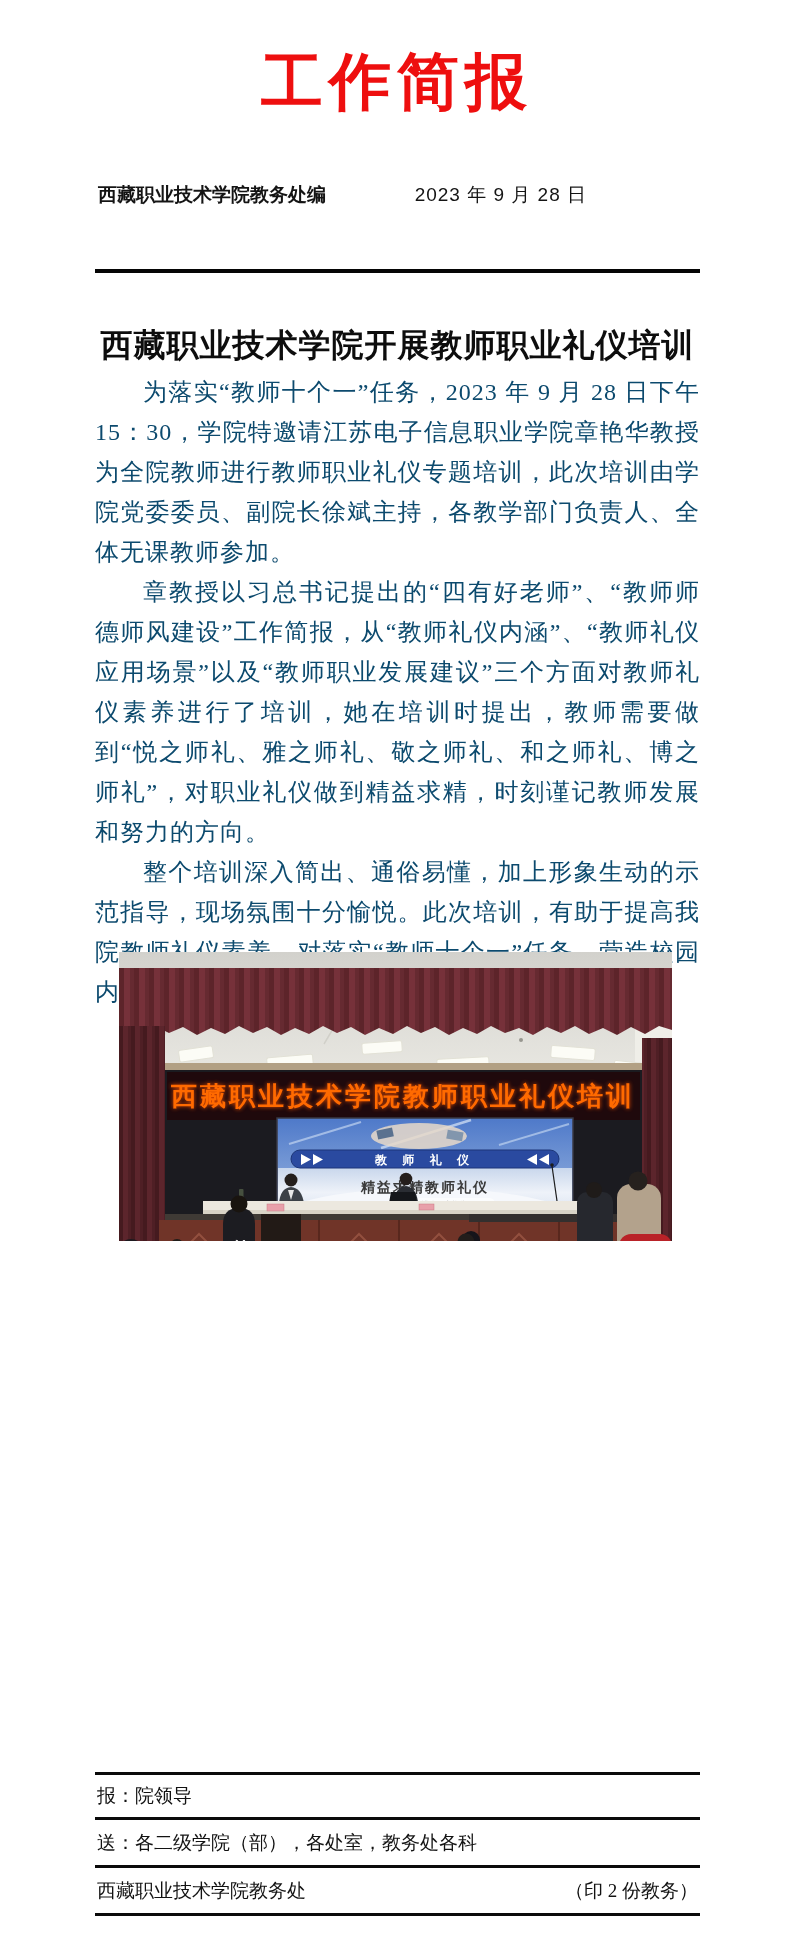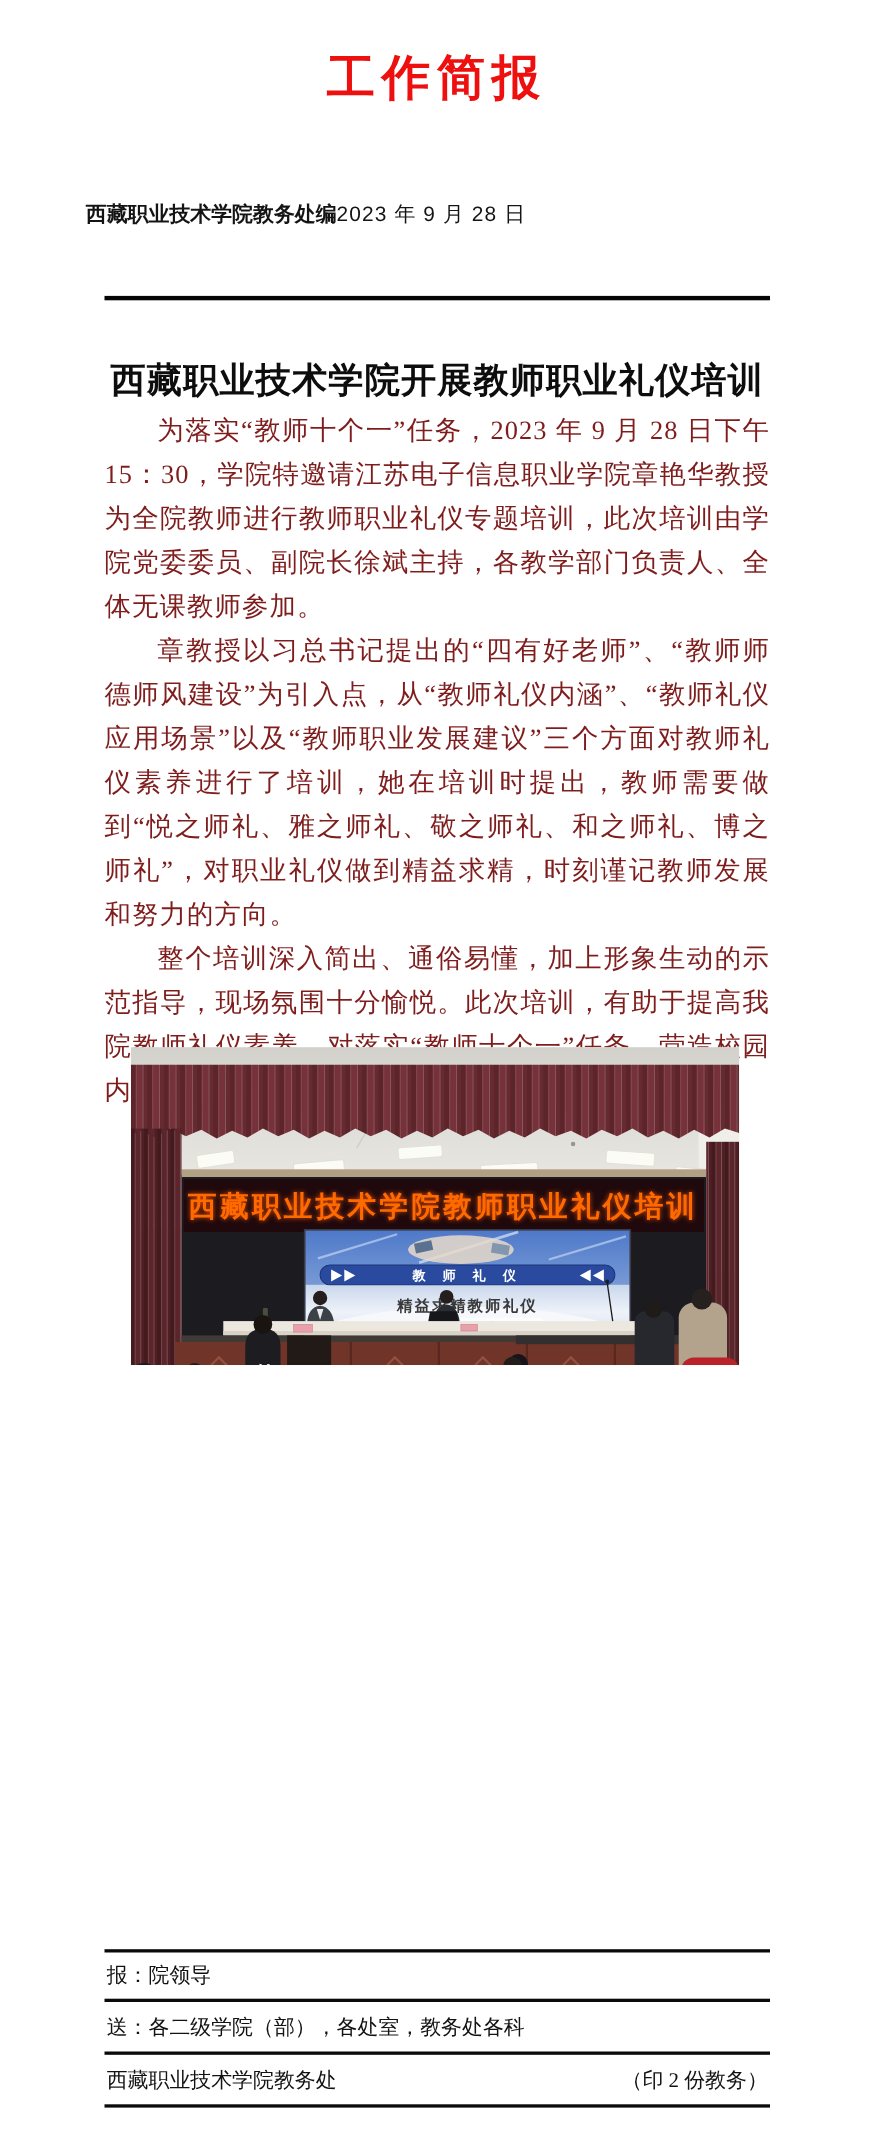--- a/index.html
+++ b/index.html
@@ -1,33 +1,33 @@
 <!DOCTYPE html>
 <html><head>
 <meta charset="utf-8">
 <style>
   html,body{margin:0;padding:0;background:#ffffff;}
   .page{position:relative;width:794px;height:1953px;background:#ffffff;overflow:hidden;
         font-family:"Liberation Serif","DejaVu Serif",serif;color:#111;}
   .doc-title{position:absolute;top:46px;left:0;width:794px;text-align:center;
              font-family:"Liberation Sans","DejaVu Sans",sans-serif;
-             font-weight:700;font-size:44px;line-height:1.15;color:#ee0f0f;letter-spacing:6px;}
+             font-weight:700;font-size:62px;line-height:1.15;color:#ee0f0f;letter-spacing:6px;}
   .issue{position:absolute;top:150px;left:0;width:794px;text-align:center;
          font-size:20px;font-family:"Liberation Sans","DejaVu Sans",sans-serif;color:#161616;}
-  .editor-row{position:absolute;top:182px;left:78px;width:605px;display:flex;
-              align-items:baseline;
+  .editor-row{position:absolute;top:182px;left:98px;width:605px;display:flex;
+              justify-content:space-between;align-items:baseline;
               font-family:"Liberation Sans","DejaVu Sans",sans-serif;
               font-weight:700;font-size:19px;color:#141414;}
   .editor-row .date{font-weight:400;margin-right:116px;letter-spacing:1px;}
   .head-rule{position:absolute;top:269px;left:95px;width:605px;height:4px;background:#050505;}
   .article-title{position:absolute;top:324px;left:95px;width:605px;text-align:center;
                  font-size:32px;font-weight:700;margin:0;letter-spacing:1px;color:#0d0d0d;}
   .body-text{position:absolute;top:372px;left:95px;width:605px;}
   .body-text p{margin:0;font-size:24px;line-height:40px;letter-spacing:1px;
-               text-indent:2em;text-align:justify;text-justify:inter-ideograph;color:#7f1d1d;font-family:Liberation Serif, serif;}
+               text-indent:2em;text-align:justify;text-justify:inter-ideograph;color:#0c4a6e;font-family:Liberation Serif, serif;}
   .photo{position:absolute;top:952px;left:119px;width:553px;height:289px;overflow:hidden;
          background:#dddcd7;}
   .photo svg{display:block;}
   .footer{position:absolute;top:1736px;left:95px;width:605px;
           font-size:19px;color:#121212;margin-top:36px;}
   .footer .frow{border-top:3px solid #0a0a0a;height:42px;display:flex;
                 align-items:center;padding:0 2px;}
   .footer .frow.r2{height:45px;}
   .footer .frow.r3{height:45px;justify-content:space-between;border-bottom:3px solid #0a0a0a;}
 </style>
@@ -42,21 +42,21 @@
     <span>西藏职业技术学院教务处编</span>
     <span class="date">2023 年 9 月 28 日</span>
   </div>
 
   <div class="head-rule"></div>
 
   <h2 class="article-title">西藏职业技术学院开展教师职业礼仪培训</h2>
 
   <div class="body-text">
     <p>为落实“教师十个一”任务，2023 年 9 月 28 日下午 15：30，学院特邀请江苏电子信息职业学院章艳华教授为全院教师进行教师职业礼仪专题培训，此次培训由学院党委委员、副院长徐斌主持，各教学部门负责人、全体无课教师参加。</p>
-    <p>章教授以习总书记提出的“四有好老师”、“教师师德师风建设”为引入点，从“教师礼仪内涵”、“教师礼仪应用场景”以及“教师职业发展建议”三个方面对教师礼仪素养进行了培训，她在培训时提出，教师需要做到“悦之师礼、雅之师礼、敬之师礼、和之师礼、博之师礼”，对职业礼仪做到精益求精，时刻谨记教师发展和努力的方向。</p>
+    <p>章教授以习总书记提出的“四有好老师”、“教师师德师风建设”工作简报，从“教师礼仪内涵”、“教师礼仪应用场景”以及“教师职业发展建议”三个方面对教师礼仪素养进行了培训，她在培训时提出，教师需要做到“悦之师礼、雅之师礼、敬之师礼、和之师礼、博之师礼”，对职业礼仪做到精益求精，时刻谨记教师发展和努力的方向。</p>
     <p>整个培训深入简出、通俗易懂，加上形象生动的示范指导，现场氛围十分愉悦。此次培训，有助于提高我院教师礼仪素养，对落实“教师十个一”任务，营造校园内良好的教风、学风、作风具有促进作用。</p>
   </div>
 
   <div class="photo">
     <svg viewBox="0 0 553 405" width="553" height="405">
       <defs>
         <linearGradient id="ceilGrad" x1="0" y1="0" x2="0" y2="1">
           <stop offset="0" stop-color="#d2d1cc"></stop>
             <stop offset="1" stop-color="#f0efe9"></stop>
         </linearGradient>

